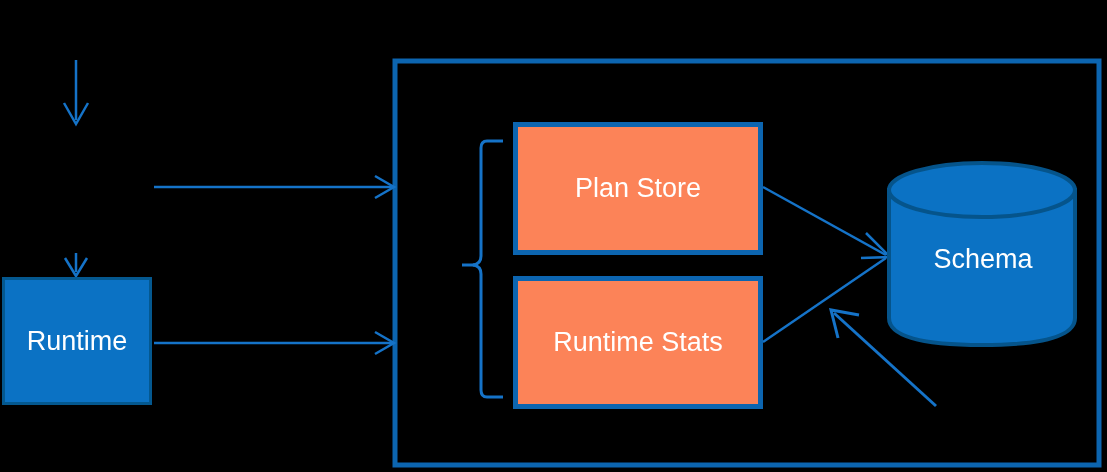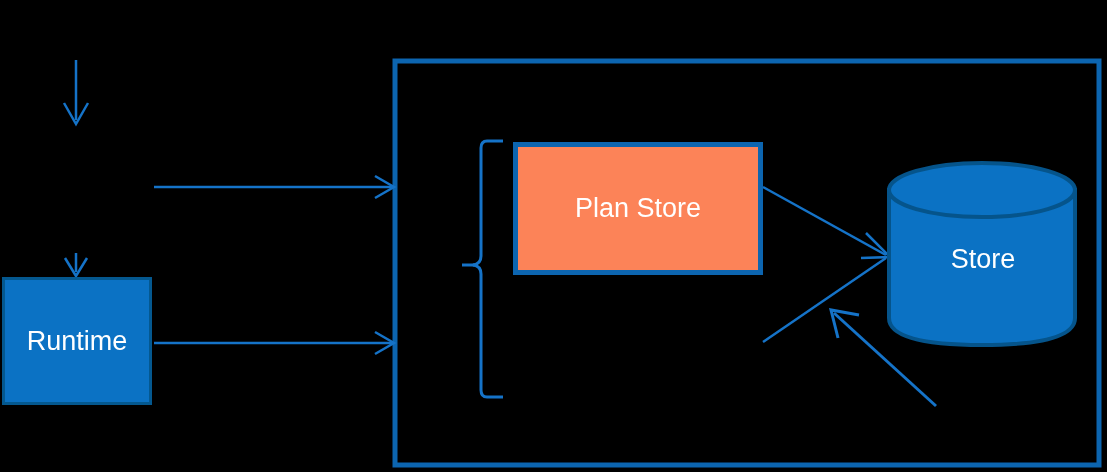--- a/index.html
+++ b/index.html
@@ -35,21 +35,20 @@
   }
   .proc-node {
     background: #0B72C4;
     border: 3px solid #04588F;
     font-size: 27px;
   }
   .store-node {
     background: #FC8358;
     border: 5px solid #0C65B0;
     font-size: 27px;
-    margin-top: 20px;
   }
   .db-node {
     font-size: 27px;
     z-index: 3;
   }
   .db-label {
     position: relative;
     z-index: 4;
     color: #ffffff;
     text-align: center;
@@ -116,20 +115,23 @@
 
 
   <div class="node proc-node" style="left:2px; top:277px; width:150px; height:128px;">
     <span>Runtime</span>
   </div>
 
   <div class="node store-node" style="left:513px; top:122px; width:250px; height:133px;">
     <span>Plan Store</span>
   </div>
 
+  <div class="node store-node" style="left:513px; top:276px; width:250px; height:133px;">
+    <span>Runtime Stats</span>
+  </div>
 
   <div class="node db-node" style="left:889px; top:215px; width:188px; height:90px;">
     <div class="db-label">
-      <div>Store</div>
+      <div>Schema</div>
     </div>
   </div>
 
 </div>
 
 </body></html>

